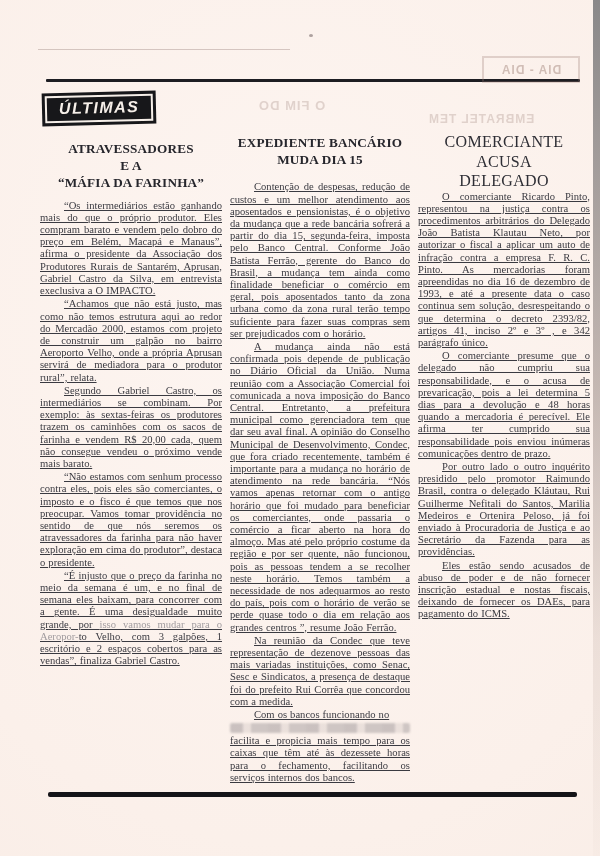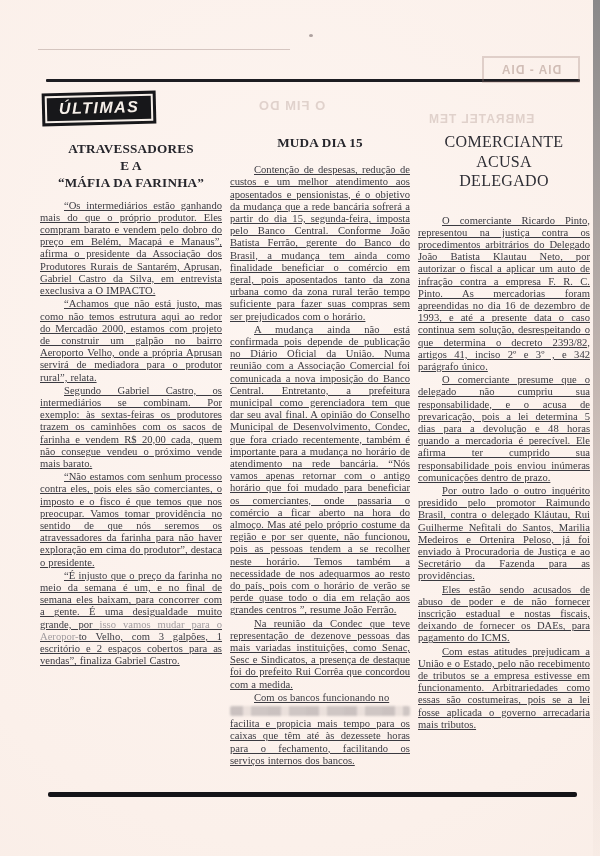--- a/index.html
+++ b/index.html
@@ -30,21 +30,21 @@
   .col-r{width:172px;}
   
   .badge-outer{display:inline-block;background:#17171a;padding:3px;transform:rotate(-1.4deg);margin-left:2px;}
   .badge-inner{border:2px solid #f6efe9;padding:2px 12px 3px;}
   .badge-text{font-family:"Liberation Sans",sans-serif;font-style:italic;font-weight:700;font-size:16px;
               letter-spacing:1.5px;color:#f6efe9;}
   
   .title{text-align:center;color:#26262c;margin:0;}
   .title-left{font-weight:700;font-size:13.2px;line-height:1.28;letter-spacing:.2px;margin-top:16px;margin-bottom:8px;}
   .title-mid{font-weight:700;font-size:13.2px;line-height:1.3;letter-spacing:.2px;margin-top:42px;margin-bottom:13px;}
-  .title-right{font-weight:400;font-size:16px;line-height:1.22;letter-spacing:.3px;color:#2e2e35;margin-top:40px;margin-bottom:24px;}
+  .title-right{font-weight:400;font-size:16px;line-height:1.22;letter-spacing:.3px;color:#2e2e35;margin-top:40px;margin-bottom:0;}
   
   .body-p{font-size:10.6px;line-height:12.2px;text-align:justify;text-indent:24px;margin:0 0 1px 0;
           word-spacing:.4px;hyphens:auto;text-decoration:underline;-webkit-hyphens:auto;}
   .cont{text-indent:0;}
   .faded{color:rgba(70,70,82,.5);filter:blur(.4px);}
   .smudge{height:10px;margin:2px 0;border-radius:2px;filter:blur(1.1px);opacity:.55;
           background:repeating-linear-gradient(90deg, rgba(90,85,92,.55) 0 13px, rgba(150,138,140,.3) 13px 21px, rgba(90,85,92,.5) 21px 38px);}
 </style>
 </head>
 <body>
@@ -76,39 +76,39 @@
       </h2>
       <p class="body-p">“Os intermediários estão ganhando mais do que o próprio produtor. Eles compram barato e vendem pelo dobro do preço em Belém, Macapá e Manaus”, afirma o presidente da Associação dos Produtores Rurais de Santarém, Aprusan, Gabriel Castro da Silva, em entrevista execlusiva a O IMPACTO.</p>
       <p class="body-p">“Achamos que não está justo, mas como não temos estrutura aqui ao redor do Mercadão 2000, estamos com projeto de construir um galpão no bairro Aeroporto Velho, onde a própria Aprusan servirá de mediadora para o produtor rural”, relata.</p>
       <p class="body-p">Segundo Gabriel Castro, os intermediários se combinam. Por exemplo: às sextas-feiras os produtores trazem os caminhões com os sacos de farinha e vendem R$ 20,00 cada, quem não consegue vendeu o próximo vende mais barato.</p>
       <p class="body-p">“Não estamos com senhum processo contra eles, pois eles são comerciantes, o imposto e o fisco é que temos que nos preocupar. Vamos tomar providência no sentido de que nós seremos os atravessadores da farinha para não haver exploração em cima do produtor”, destaca o presidente.</p>
       <p class="body-p"><span>“É injusto que o preço da farinha no meio da semana é um, e no final de semana eles baixam, para concorrer com a gente. É uma desigualdade muito grande, por </span><span class="faded">isso vamos mudar para o Aeropor-</span><span>to Velho, com 3 galpões, 1 escritório e 2 espaços cobertos para as vendas”, finaliza Gabriel Castro.</span></p>
     </div>
 
     <div class="col col-m">
       <h2 class="title title-mid">
+        <div>EXPEDIENTE BANCÁRIO</div>
         <div>MUDA DIA 15</div>
       </h2>
       <p class="body-p">Contenção de despesas, redução de custos e um melhor atendimento aos aposentados e pensionistas, é o objetivo da mudança que a rede bancária sofrerá a partir do dia 15, segunda-feira, imposta pelo Banco Central. Conforme João Batista Ferrão, gerente do Banco do Brasil, a mudança tem ainda como finalidade beneficiar o comércio em geral, pois aposentados tanto da zona urbana como da zona rural terão tempo suficiente para fazer suas compras sem ser prejudicados com o horário.</p>
       <p class="body-p">A mudança ainda não está confirmada pois depende de publicação no Diário Oficial da União. Numa reunião com a Associação Comercial foi comunicada a nova imposição do Banco Central. Entretanto, a prefeitura municipal como gerenciadora tem que dar seu aval final. A opinião do Conselho Municipal de Desenvolvimento, Condec, que fora criado recentemente, também é importante para a mudança no horário de atendimento na rede bancária. “Nós vamos apenas retornar com o antigo horário que foi mudado para beneficiar os comerciantes, onde passaria o comércio a ficar aberto na hora do almoço. Mas até pelo próprio costume da região e por ser quente, não funcionou, pois as pessoas tendem a se recolher neste horário. Temos também a necessidade de nos adequarmos ao resto do país, pois com o horário de verão se perde quase todo o dia em relação aos grandes centros ”, resume João Ferrão.</p>
       <p class="body-p">Na reunião da Condec que teve representação de dezenove pessoas das mais variadas instituições, como Senac, Sesc e Sindicatos, a presença de destaque foi do prefeito Rui Corrêa que concordou com a medida.</p>
       <p class="body-p">Com os bancos funcionando no</p>
       <div class="smudge"></div>
       <p class="body-p cont">facilita e propicia mais tempo para os caixas que têm até às dezessete horas para o fechamento, facilitando os serviços internos  dos bancos.</p>
     </div>
 
     <div class="col col-r">
       <h2 class="title title-right">
         <div>COMERCIANTE ACUSA</div>
         <div>DELEGADO</div>
       </h2>
       <p class="body-p">O comerciante Ricardo Pinto, representou na justiça contra os procedimentos arbitrários do Delegado João Batista Klautau Neto, por autorizar o fiscal a aplicar um auto de infração contra a empresa F. R. C. Pinto. As mercadorias foram apreendidas no dia 16 de dezembro de 1993, e até a presente data o caso continua sem solução, desrespeitando o que determina  o decreto 2393/82, artigos 41, inciso 2º e 3º , e 342  parágrafo único.</p>
       <p class="body-p">O comerciante presume que o delegado não cumpriu sua responsabilidade, e o acusa de prevaricação, pois a lei determina 5 dias para a devolução e 48 horas quando a mercadoria é perecível. Ele afirma ter cumprido sua responsabilidade pois enviou inúmeras comunicações dentro de prazo.</p>
       <p class="body-p">Por outro lado o outro inquérito presidido pelo promotor Raimundo Brasil, contra o delegado Kláutau, Rui Guilherme Nefitali do Santos, Marilia Medeiros e Ortenira Peloso, já foi enviado à Procuradoria de Justiça e ao Secretário da Fazenda para as providências.</p>
       <p class="body-p">Eles estão sendo acusados de abuso de poder e de não fornecer inscrição estadual e nostas fiscais, deixando de fornecer os DAEs, para pagamento do ICMS.</p>
-      <p class="body-p">Com estas atitudes prejudicam a União e o Estado, pelo não recebimento de tributos se a empresa estivesse em funcionamento. Arbitrariedades como essas são costumeiras, pois se a lei fosse aplicada o governo arrecadaria mais tributos.</p>
     </div>
 
   </div>
 
   <div class="rule-bottom"></div>
 
 </div>
 
 </body></html>

